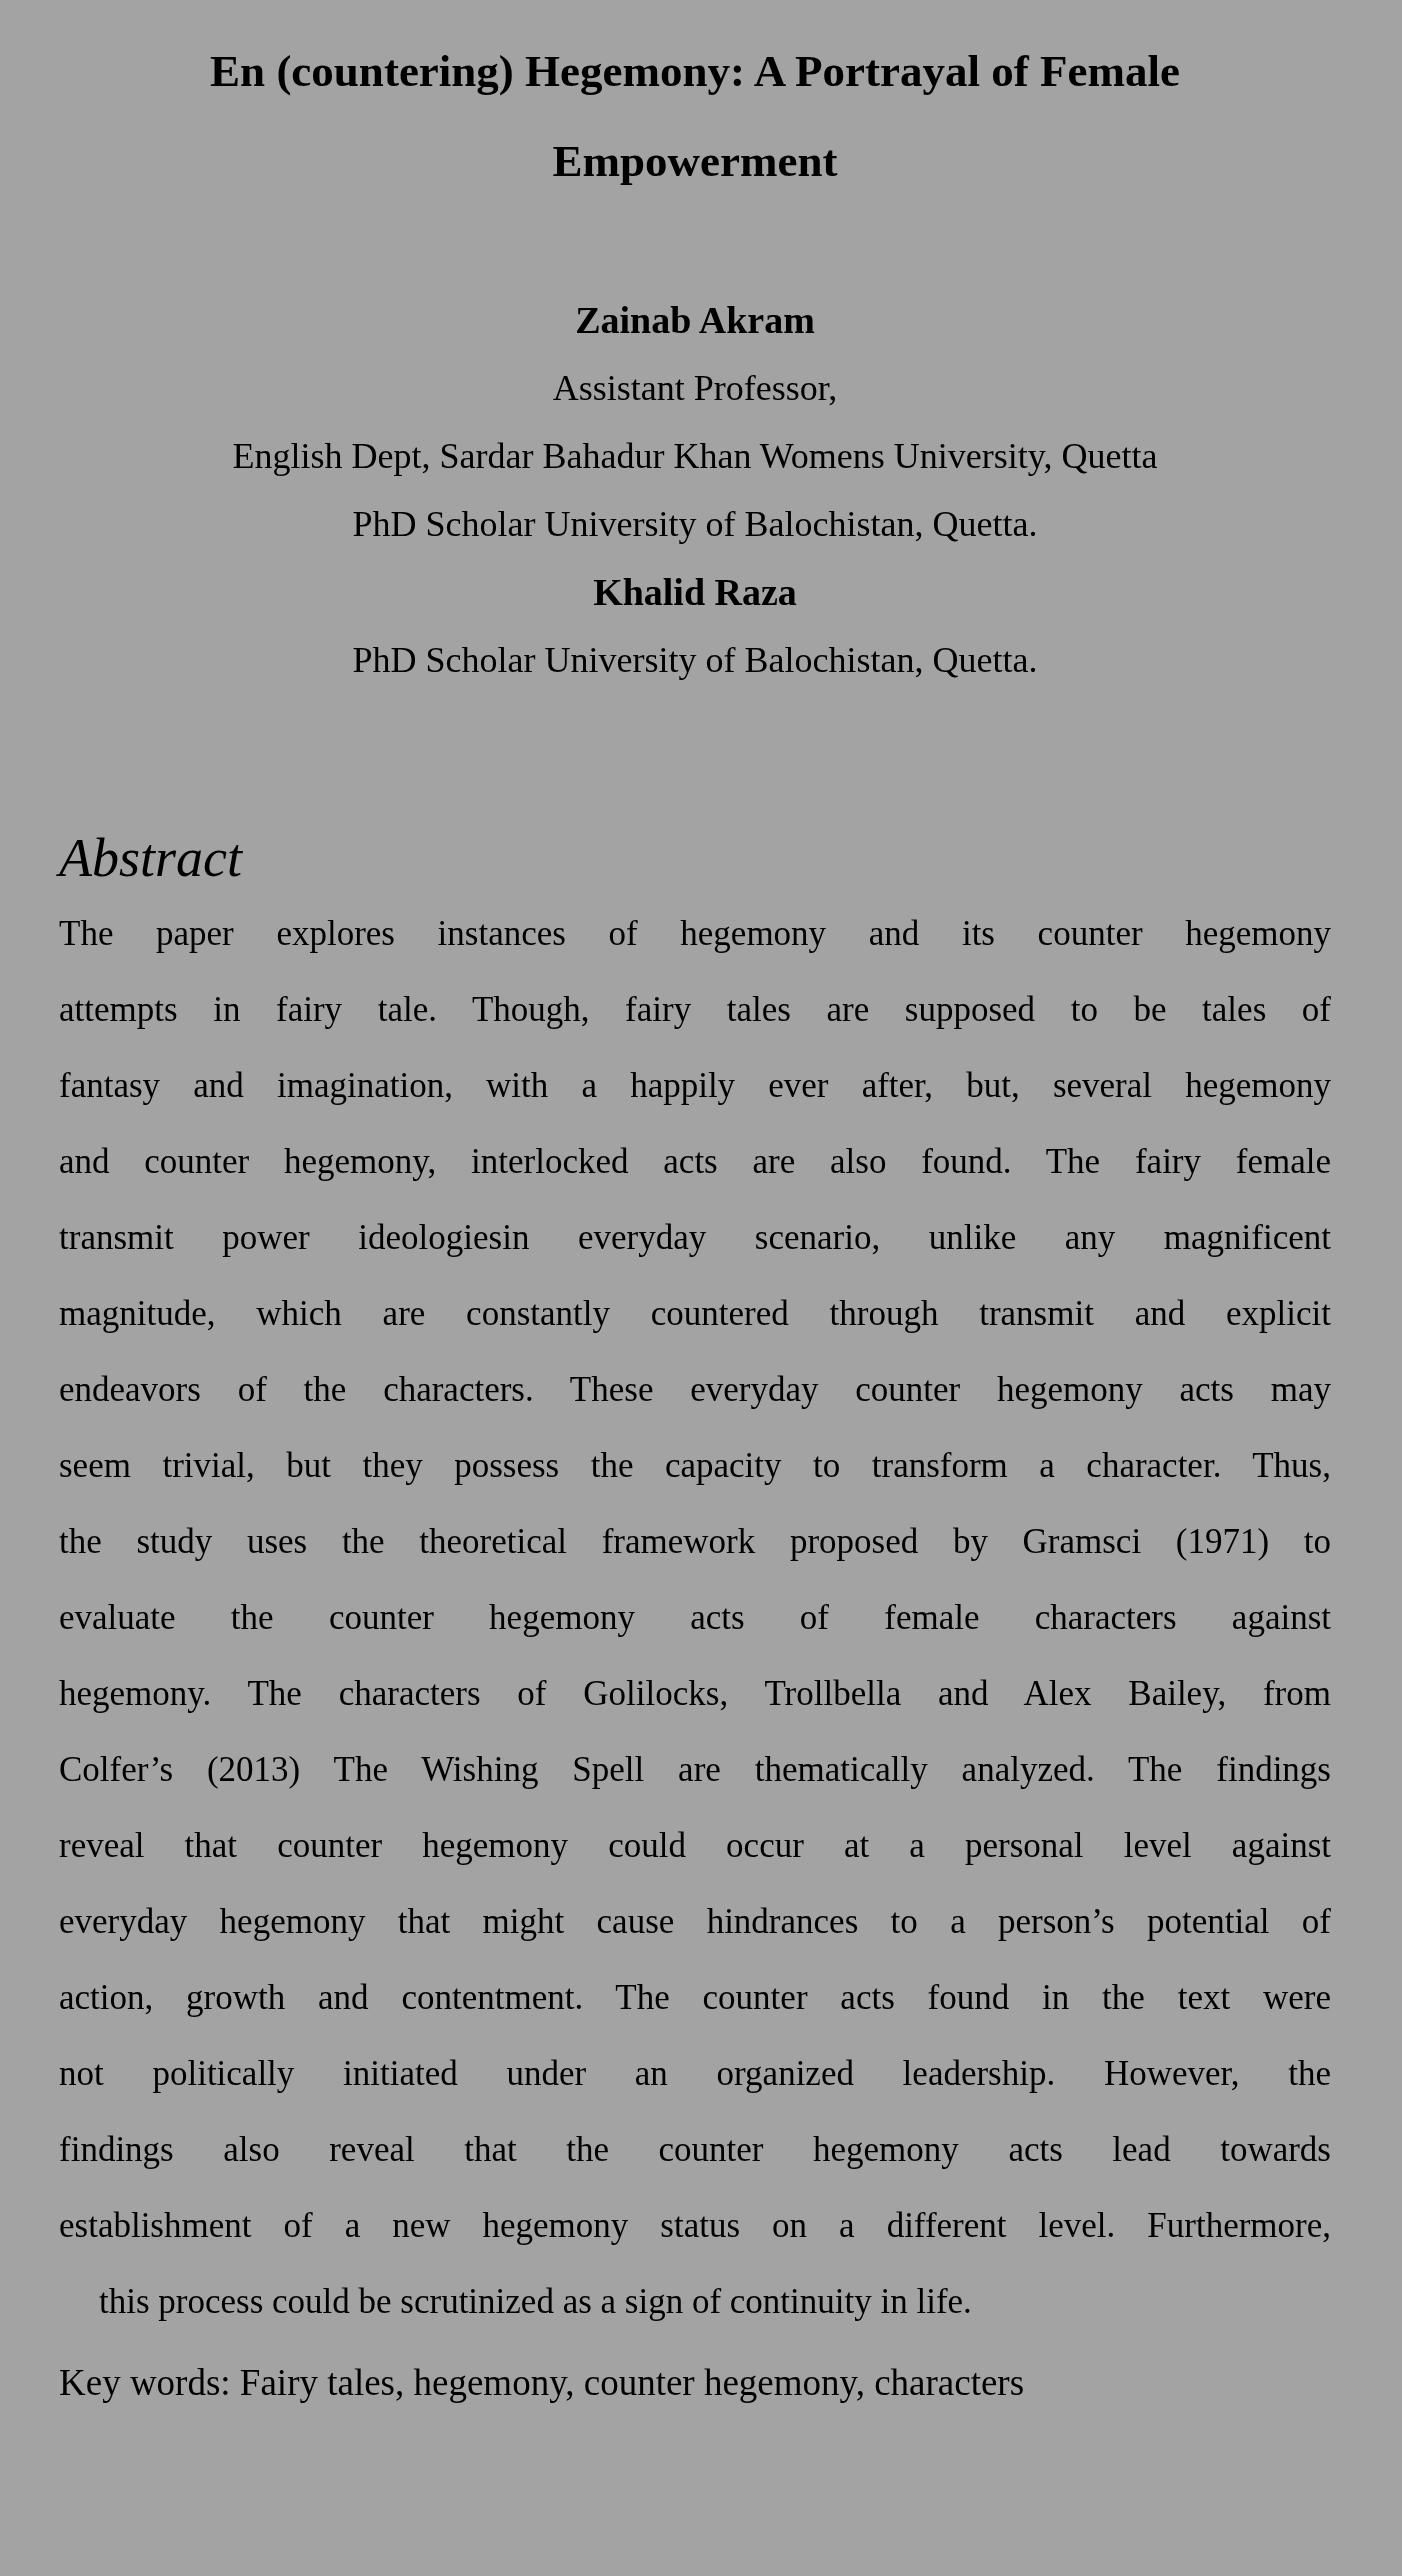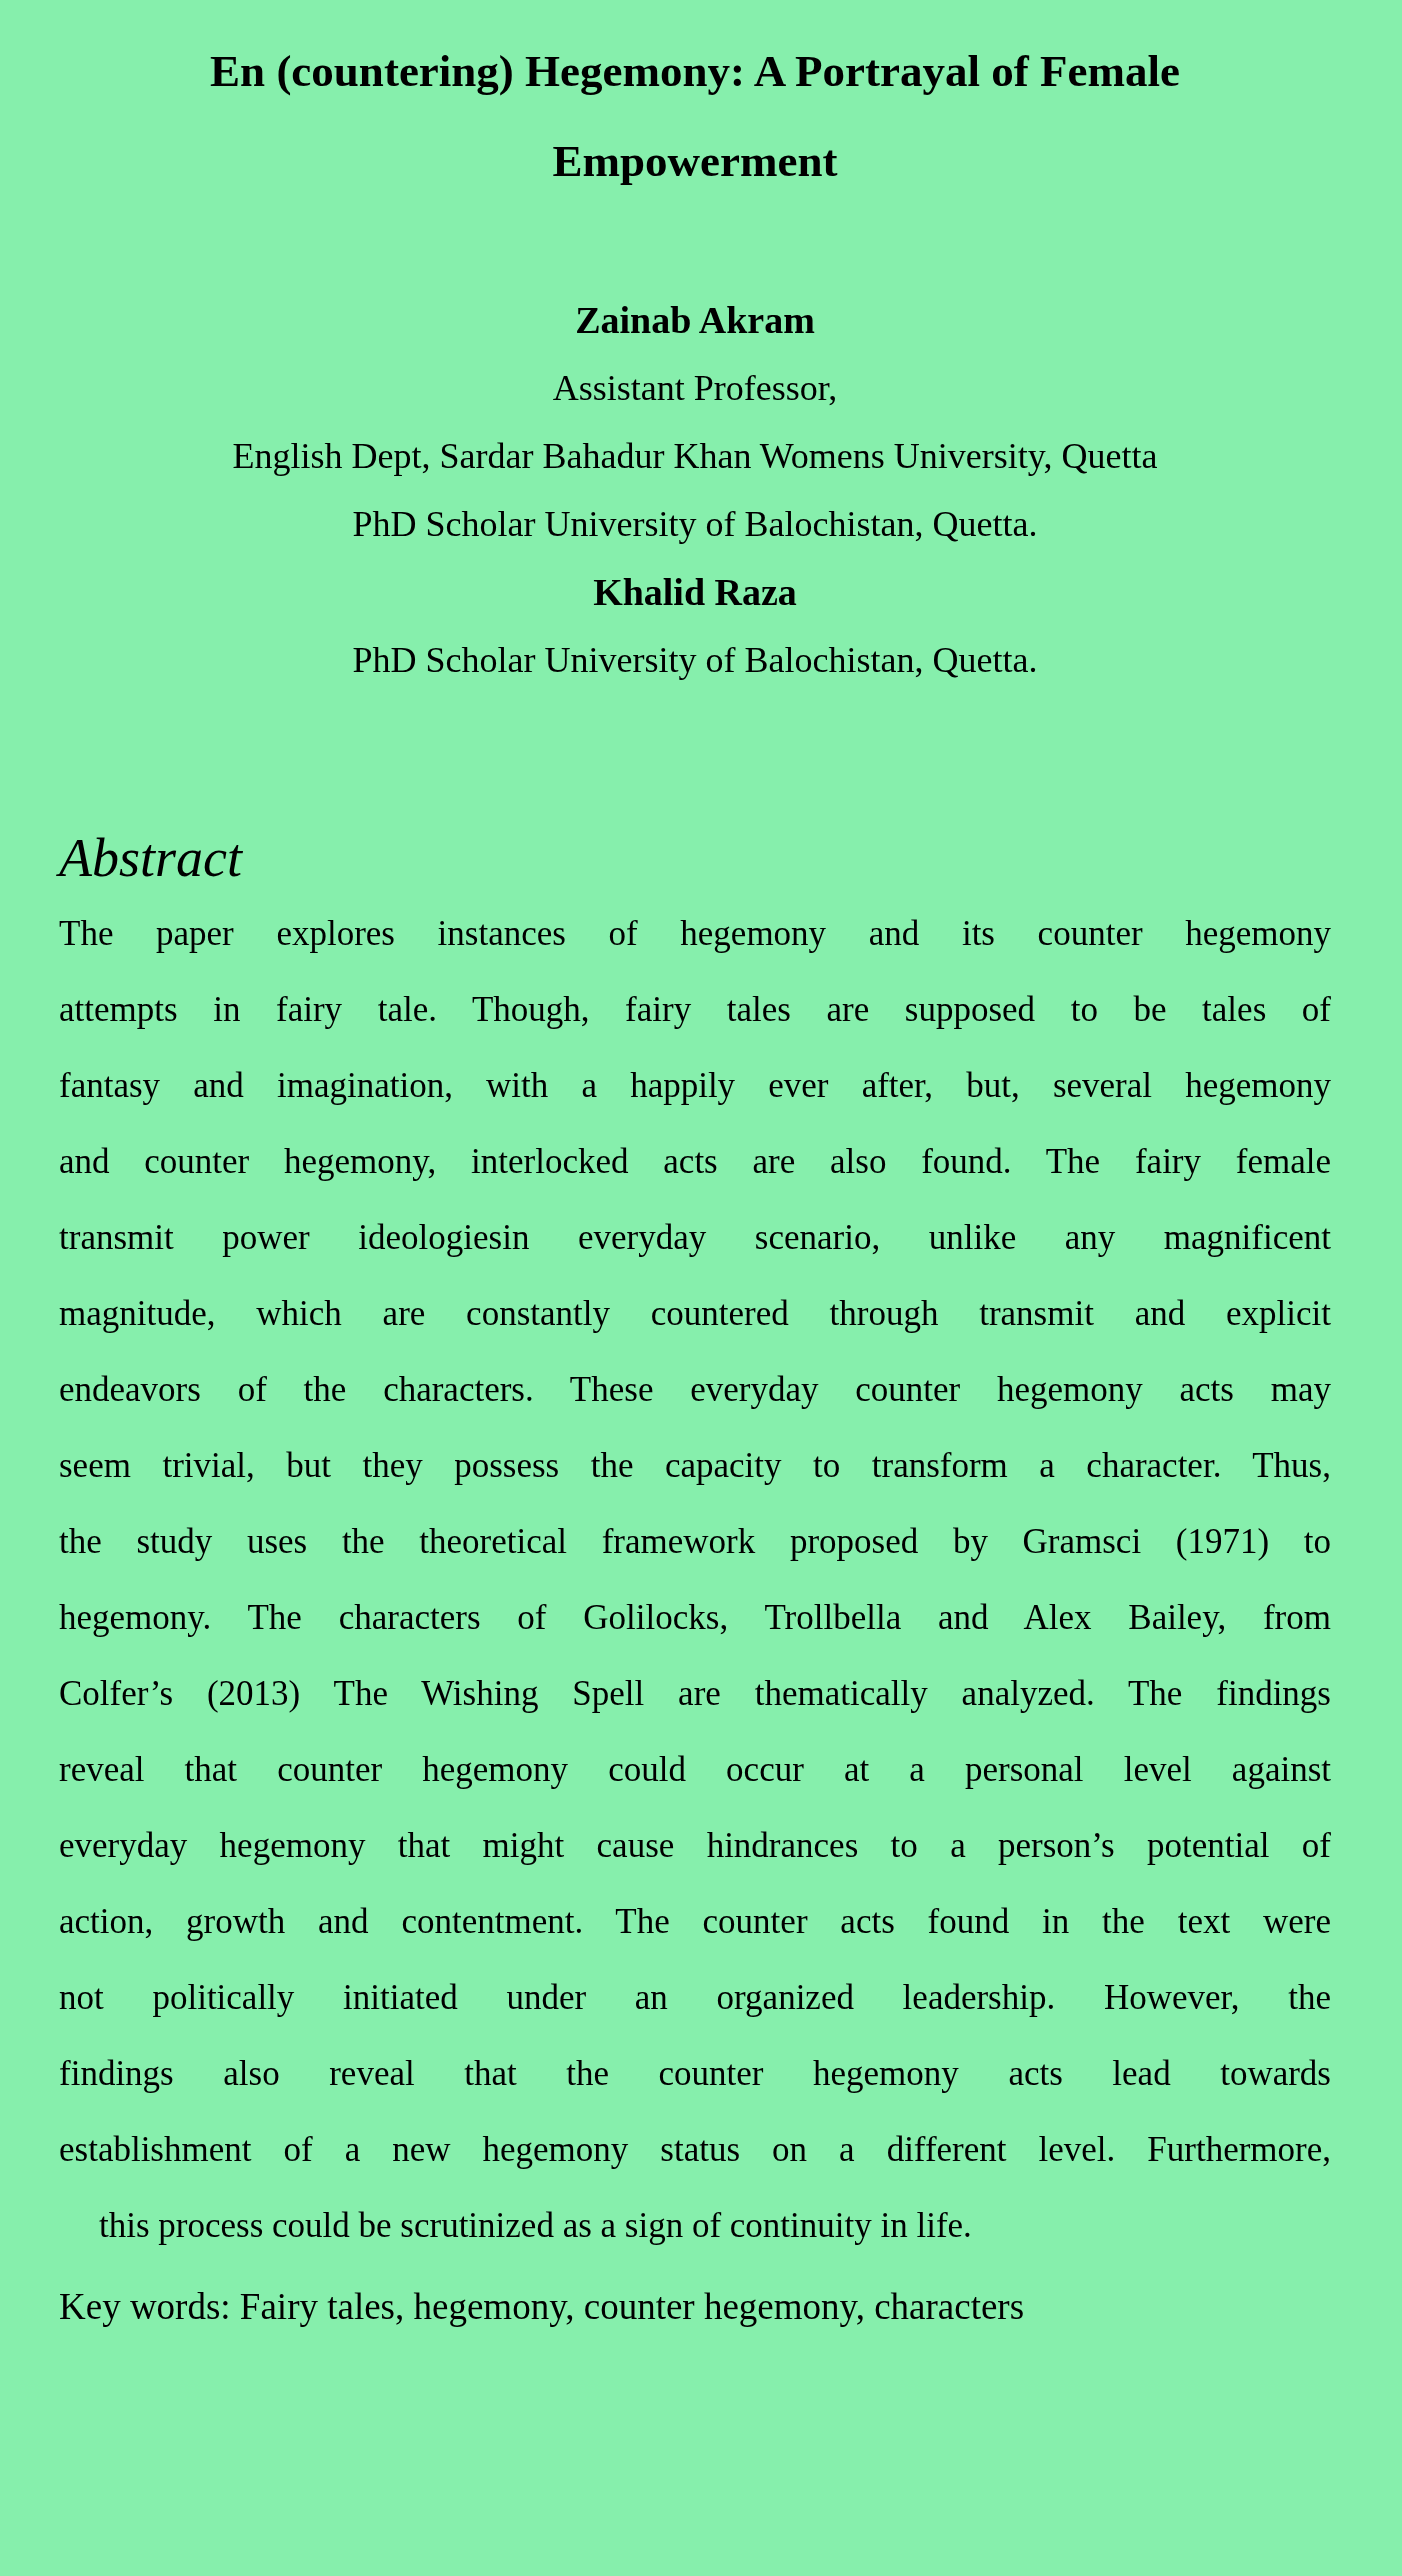--- a/index.html
+++ b/index.html
@@ -6,21 +6,21 @@
     margin: 0;
     padding: 0;
     background: #ffffff;
   }
   .page {
     position: relative;
     width: 1402px;
     height: 2576px;
     box-sizing: border-box;
     padding: 26px 71px 0 59px;
-    background: #86efac;
+    background: #a3a3a3;
     color: #000000;
     font-family: "Liberation Serif", "DejaVu Serif", serif;
     overflow: hidden;
   }
   .title-block {
     text-align: center;
     font-size: 45px;
     font-weight: bold;
     line-height: 90px;
   }
@@ -91,20 +91,21 @@
   <div class="abstract-body">
     <div class="abs-line">The paper explores instances of hegemony and its counter hegemony</div>
     <div class="abs-line">attempts in fairy tale. Though, fairy tales are supposed to be tales of</div>
     <div class="abs-line">fantasy and imagination, with a happily ever after, but, several hegemony</div>
     <div class="abs-line">and counter hegemony, interlocked acts are also found. The fairy female</div>
     <div class="abs-line">transmit power ideologiesin everyday scenario, unlike any magnificent</div>
     <div class="abs-line">magnitude, which are constantly countered through transmit and explicit</div>
     <div class="abs-line">endeavors of the characters. These everyday counter hegemony acts may</div>
     <div class="abs-line">seem trivial, but they possess the capacity to transform a character. Thus,</div>
     <div class="abs-line">the study uses the theoretical framework proposed by Gramsci (1971) to</div>
+    <div class="abs-line">evaluate the counter hegemony acts of female characters against</div>
     <div class="abs-line">hegemony. The characters of Golilocks, Trollbella and Alex Bailey, from</div>
     <div class="abs-line">Colfer’s (2013) The Wishing Spell are thematically analyzed. The findings</div>
     <div class="abs-line">reveal that counter hegemony could occur at a personal level against</div>
     <div class="abs-line">everyday hegemony that might cause hindrances to a person’s potential of</div>
     <div class="abs-line">action, growth and contentment. The counter acts found in the text were</div>
     <div class="abs-line">not politically initiated under an organized leadership. However, the</div>
     <div class="abs-line">findings also reveal that the counter hegemony acts lead towards</div>
     <div class="abs-line">establishment of a new hegemony status on a different level. Furthermore,</div>
     <div class="abs-line last">this process could be scrutinized as a sign of continuity in life.</div>
   </div>

